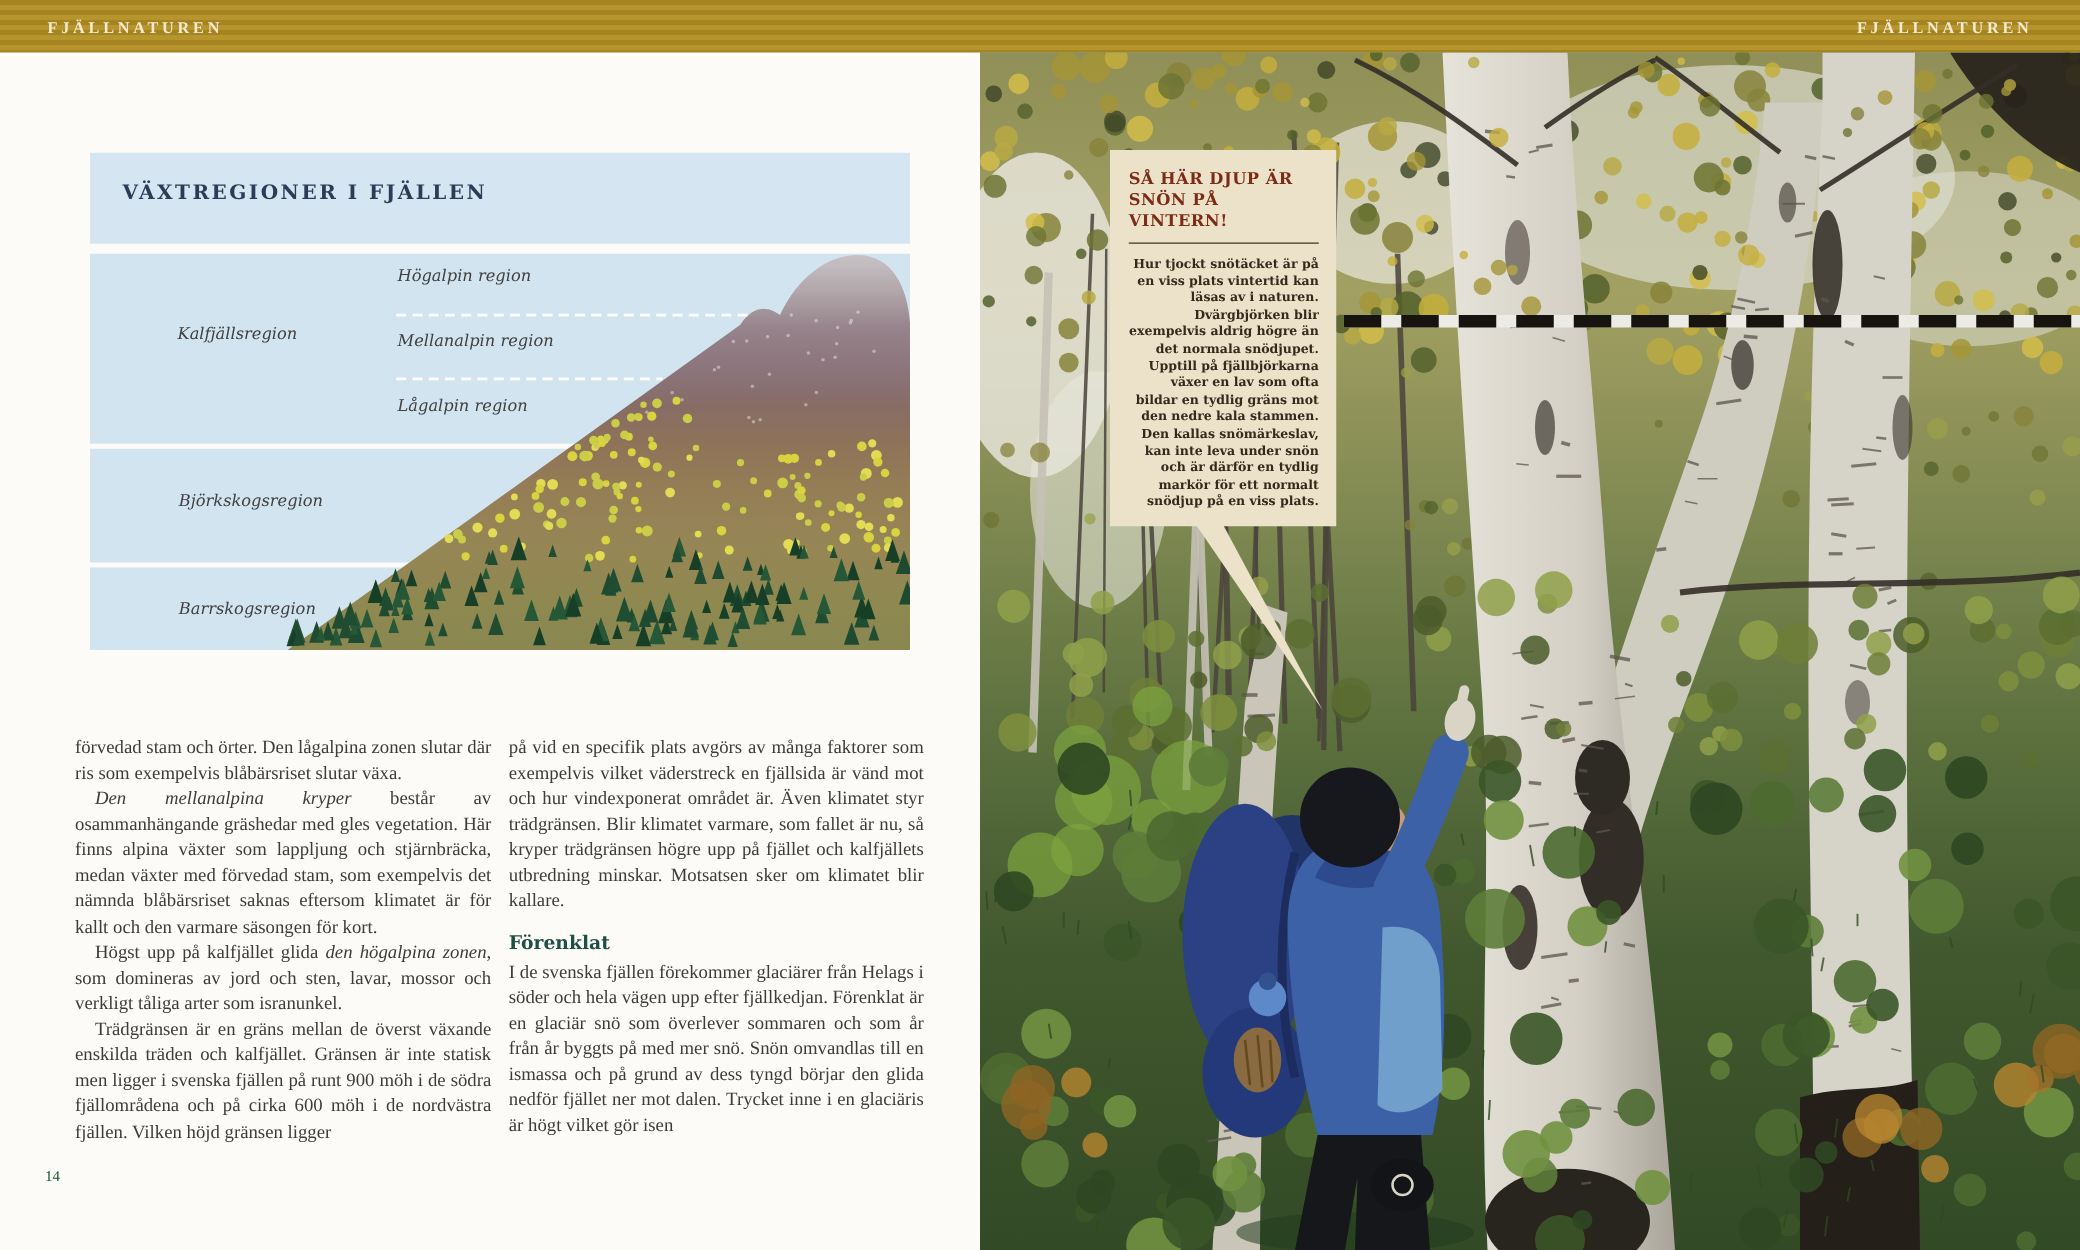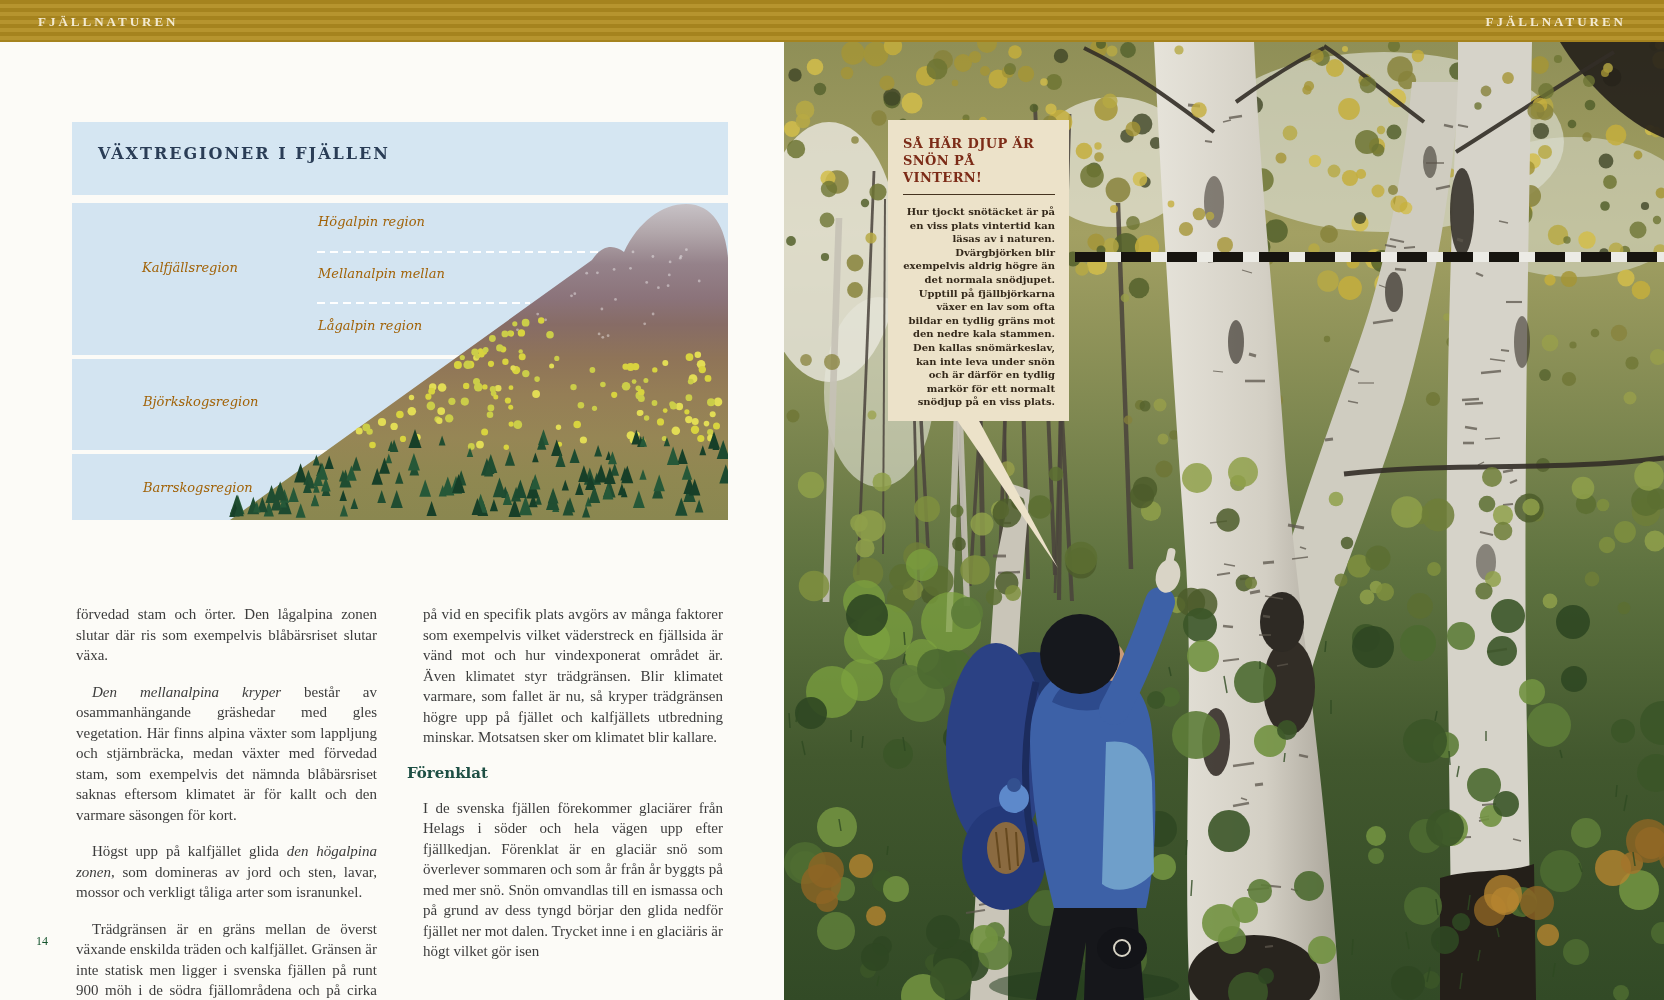--- a/index.html
+++ b/index.html
@@ -9,26 +9,26 @@
   .band{position:absolute;left:0;top:0;width:1664px;height:42px;
         background:repeating-linear-gradient(180deg,#a5831e 0 4px,#b6942e 4px 8px);}
   .band-label{position:absolute;top:14px;font:bold 13px "Liberation Serif",serif;
         letter-spacing:3px;color:#f3ead1;}
   .band-label.left{left:38px;} .band-label.right{right:38px;}
   
   .diagram{position:absolute;left:72px;top:122px;width:656px;height:398px;}
   .diagram svg{position:absolute;left:0;top:0;}
   .dg-title{position:absolute;left:26px;top:22px;font:bold 16px "DejaVu Serif",serif;
         letter-spacing:2px;color:#2a3d56;}
-  .dg-label{position:absolute;font:italic 13px "DejaVu Serif",serif;color:#a16207;}
+  .dg-label{position:absolute;font:italic 13px "DejaVu Serif",serif;color:#404040;}
   
   .col{position:absolute;top:588px;width:333px;font-size:15px;line-height:20.5px;
        color:#3c3c3c;text-align:justify;}
   .col-left{left:60px;} .col-right{left:407px;width:332px;}
-  .para{margin:16px;}
+  .para{margin:0;}
   .para.ind{text-indent:16px;}
   .glacier-h{margin:13px 0 5px 0;font:bold 15px "DejaVu Serif",serif;color:#1e4f44;}
   .pagenum{position:absolute;left:36px;top:934px;font-size:12px;color:#14532d;}
   
   .photo{position:absolute;left:784px;top:42px;width:880px;height:896px;background:#5a6b38;}
   .photo svg{position:absolute;left:0;top:0;}
   .callout{position:absolute;left:104px;top:78px;width:181px;z-index:3;
         background:#ece2c9;padding:15px 14px 12px 15px;box-sizing:border-box;}
   .callout-title{font:bold 13px/17px "DejaVu Serif",serif;letter-spacing:.4px;color:#7c2b17;}
   .callout-rule{border:0;border-top:1.6px solid #453320;margin:8px 0 10px 0;}
@@ -369,21 +369,21 @@
           <polygon points="536.0,361.5 530.5,377.5 541.4,377.5" fill="#265838"></polygon>
           <polygon points="466.5,372.8 463.1,382.7 469.8,382.7" fill="#204d31"></polygon>
         </g>
 
       <line x1="245" y1="130" x2="528" y2="130" stroke="#ffffff" stroke-width="2.2" stroke-dasharray="8 5"></line>
       <line x1="245" y1="181" x2="458" y2="181" stroke="#ffffff" stroke-width="2.2" stroke-dasharray="8 5"></line>
     </svg>
     <div class="dg-title">VÄXTREGIONER I FJÄLLEN</div>
     <div class="dg-label" style="left:70px;top:138px;">Kalfjällsregion</div>
     <div class="dg-label" style="left:246px;top:92px;">Högalpin region</div>
-    <div class="dg-label" style="left:246px;top:144px;">Mellanalpin mellan</div>
+    <div class="dg-label" style="left:246px;top:144px;">Mellanalpin region</div>
     <div class="dg-label" style="left:246px;top:196px;">Lågalpin region</div>
     <div class="dg-label" style="left:71px;top:272px;">Björkskogsregion</div>
     <div class="dg-label" style="left:71px;top:358px;">Barrskogsregion</div>
   </div>
 
   <div class="col col-left" id="left-col">
       <p class="para"><span>förvedad stam och örter. Den lågalpina zonen slutar där ris som exempelvis blåbärsriset slutar växa.</span></p>
       <p class="para ind"><i>Den mellanalpina kryper</i><span> består av osammanhängande gräshedar med gles vegetation. Här finns alpina växter som lappljung och stjärnbräcka, medan växter med förvedad stam, som exempelvis det nämnda blåbärsriset saknas eftersom klimatet är för kallt och den varmare säsongen för kort.</span></p>
       <p class="para ind"><span>Högst upp på kalfjället glida </span><i>den högalpina zonen</i><span>, som domineras av jord och sten, lavar, mossor och verkligt tåliga arter som isranunkel.</span></p>
       <p class="para ind"><span>Trädgränsen är en gräns mellan de överst växande enskilda träden och kalfjället. Gränsen är inte statisk men ligger i svenska fjällen på runt 900 möh i de södra fjällområdena och på cirka 600 möh i de nordvästra fjällen. Vilken höjd gränsen ligger</span></p>

